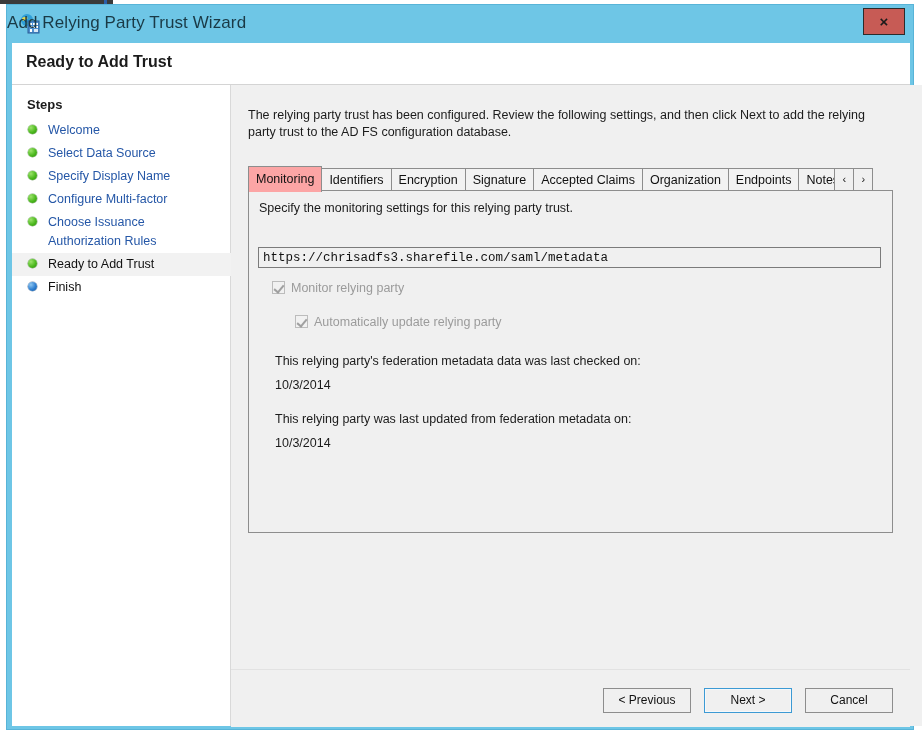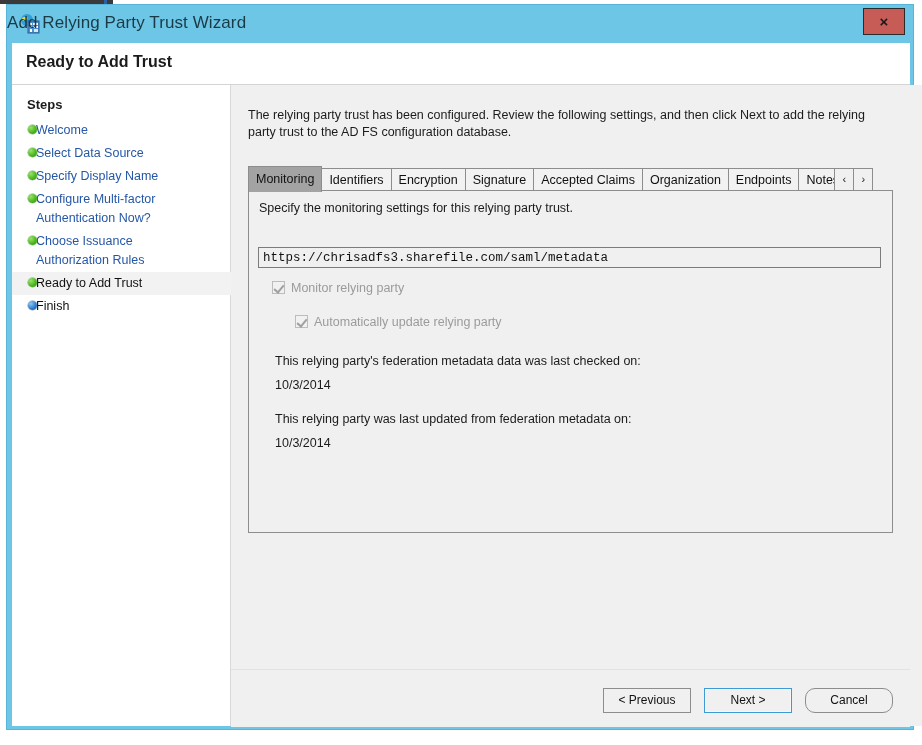--- a/index.html
+++ b/index.html
@@ -116,21 +116,21 @@
     font-weight: bold;
     color: #1b1b1b;
   }
   .steps-list {
     position: absolute;
     left: 0; top: 34px;
     width: 219px;
   }
   .step {
     position: relative;
-    padding: 2px 8px 2px 24px;
+    padding: 2px 8px 2px 36px;
     min-height: 19px;
     font-size: 12.5px;
     color: #2557a7;
     line-height: 19px;
     cursor: pointer;
   }
   .step.current {
     background: #f2f2f2;
     color: #111111;
   }
@@ -193,21 +193,21 @@
     border: 1px solid #8d8d8d;
     border-bottom: none;
     margin-right: -1px;
     box-sizing: border-box;
     cursor: pointer;
     white-space: nowrap;
   }
   .tab.active {
     height: 26px;
     line-height: 25px;
-    background: #a3a3a3;
+    background: #fca5a5;
     border-color: #8d8d8d;
     z-index: 3;
     margin-bottom: -1px;
   }
   .tab.clipped {
     overflow: hidden;
     width: 38px;
     padding-right: 0;
   }
   .tabscroll {
@@ -325,21 +325,21 @@
     text-align: center;
     line-height: 23px;
     cursor: pointer;
   }
   .btn.prev { left: 372px; }
   .btn.next {
     left: 473px;
     border: 1px solid #3c9ad4;
     box-shadow: inset 0 0 0 1px #f4f8fb;
   }
-  .btn.cancel { left: 574px; border-radius: 10px; }
+  .btn.cancel { left: 574px; }
 </style>
 </head>
 <body>
 
 <div id="screen">
 
   <div class="top-artifact"></div>
   <div class="top-artifact2"></div>
 
   <div class="window">
@@ -386,21 +386,20 @@
           </div>
 
           <div class="step">
             <span class="bullet"></span>
             <span class="step-label">Specify Display Name</span>
           </div>
 
           <div class="step">
             <span class="bullet"></span>
             <span class="step-label">Configure Multi-factor</span>
-            <span class="step-label l2">Authentication Now?</span>
           </div>
 
           <div class="step">
             <span class="bullet"></span>
             <span class="step-label">Choose Issuance</span>
             <span class="step-label l2">Authorization Rules</span>
           </div>
 
           <div class="step current">
             <span class="bullet"></span>

